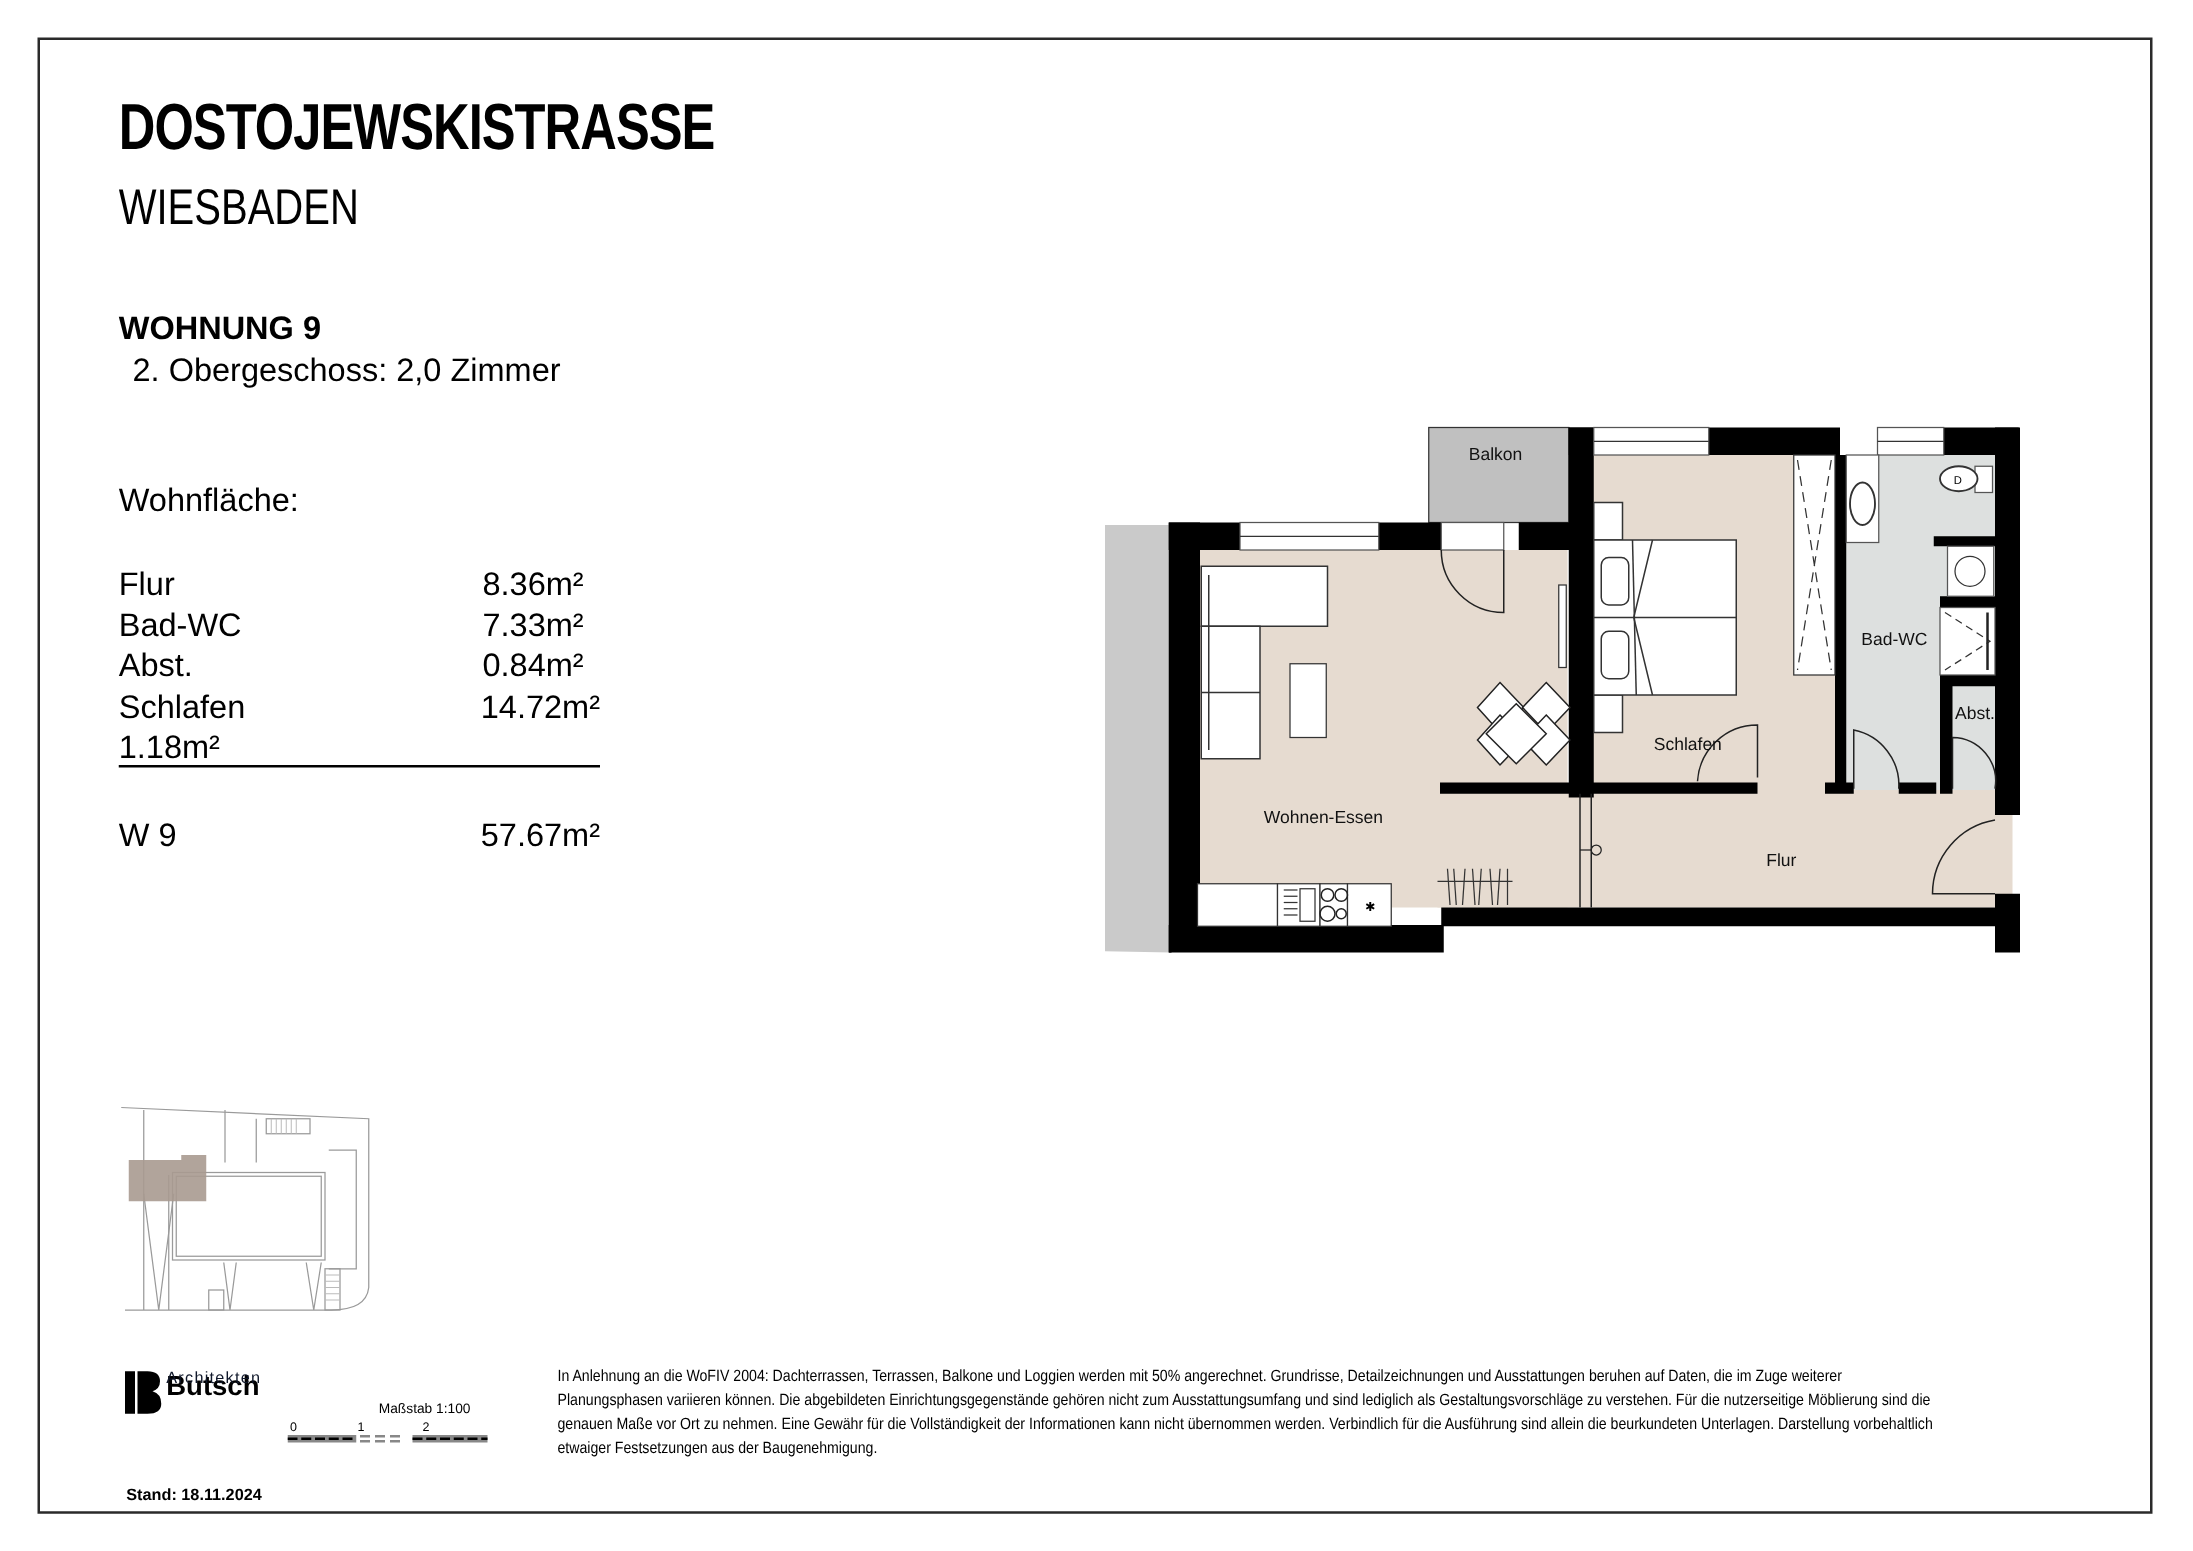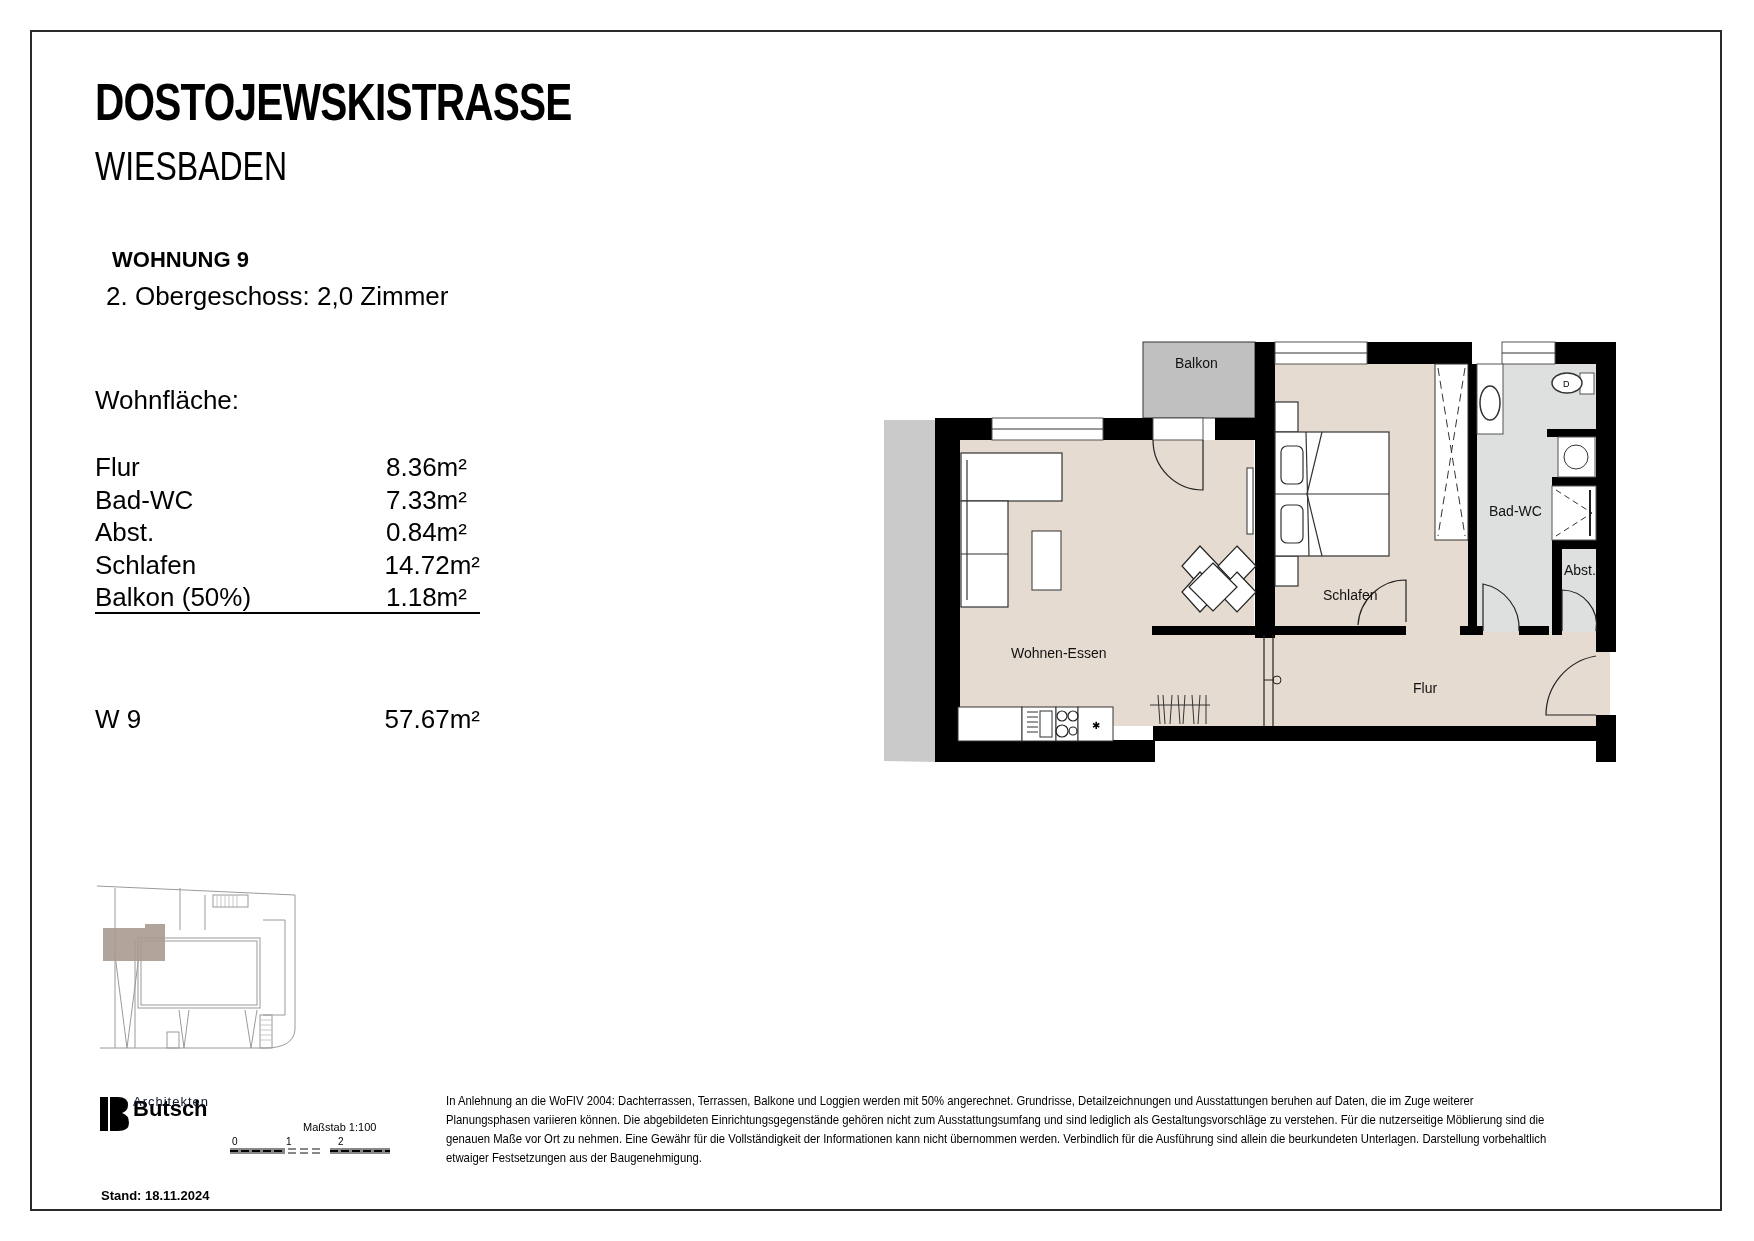--- a/index.html
+++ b/index.html
@@ -5,29 +5,29 @@
   html, body { margin: 0; padding: 0; background: #ffffff; }
   body { width: 1754px; height: 1241px; position: relative; overflow: hidden;
          font-family: "Liberation Sans", sans-serif; color: #000; }
   .frame { position: absolute; left: 30px; top: 30px; width: 1692px; height: 1181px;
            border: 2px solid #2a2a2a; box-sizing: border-box; }
   .abs { position: absolute; white-space: nowrap; }
   .title { left: 95px; top: 76px; font-size: 52px; font-weight: bold; letter-spacing: -1px;
            transform: scaleX(0.78); transform-origin: left top; line-height: 1; }
   .city { left: 95px; top: 146px; font-size: 40px; transform: scaleX(0.80);
           transform-origin: left top; line-height: 1; }
-  .unit { left: 112px; top: 249px; font-size: 22px; font-weight: bold; line-height: 1; text-align: center; }
+  .unit { left: 95px; top: 249px; font-size: 26px; font-weight: bold; line-height: 1; text-align: center; }
   .floor { left: 106px; top: 283px; font-size: 26px; line-height: 1; }
   .area-title { left: 95px; top: 387px; font-size: 26px; font-weight: normal; line-height: 1; }
   .rooms { position: absolute; left: 95px; top: 451px; width: 385px; }
   .room-row { display: flex; height: 32.6px; font-size: 26px; line-height: 32px; }
   .room-row .n { width: 291px; }
   .room-row .v { flex: 1; }
   .room-row.last { border-bottom: 2px solid #000; height: 31px; }
-  .total { position: absolute; left: 95px; top: 703px; width: 385px; display: flex;
+  .total { position: absolute; left: 95px; top: 652px; width: 385px; display: flex;
            font-size: 26px; line-height: 32px; }
   .total .n { width: 291px; }
   .plan { position: absolute; left: 0; top: 0; }
   .keyplan { position: absolute; left: 95px; top: 880px; }
   .logo { position: absolute; left: 100px; top: 1095px; }
   .logo-name { position: absolute; left: 133px; top: 1096px; font-size: 22px; font-weight: bold; }
   .logo-sub { position: absolute; left: 133px; top: 1058px; font-size: 13px; letter-spacing: 1px; color: #0f172a; margin-top: 36px; }
   .stand { position: absolute; left: 101px; top: 1188px; font-size: 13px; font-weight: bold; }
   .scale-label { position: absolute; left: 303px; top: 1121px; font-size: 11px; }
   .scale-bar { position: absolute; left: 230px; top: 1136px; }
@@ -58,21 +58,20 @@
   </div>
   <div class="room-row">
     <span class="n">Abst.</span>
     <span class="v">0.84m²</span>
   </div>
   <div class="room-row">
     <span class="n">Schlafen</span>
     <span class="v">14.72m²</span>
   </div>
   <div class="room-row last">
-    <span class="n">Balkon (50%)</span>
     <span class="v">1.18m²</span>
   </div>
 </div>
 <div class="total">
   <span class="n">W 9</span>
   <span>57.67m²</span>
 </div>
 
 <svg class="plan" width="1754" height="1241" viewBox="0 0 1754 1241">
 

